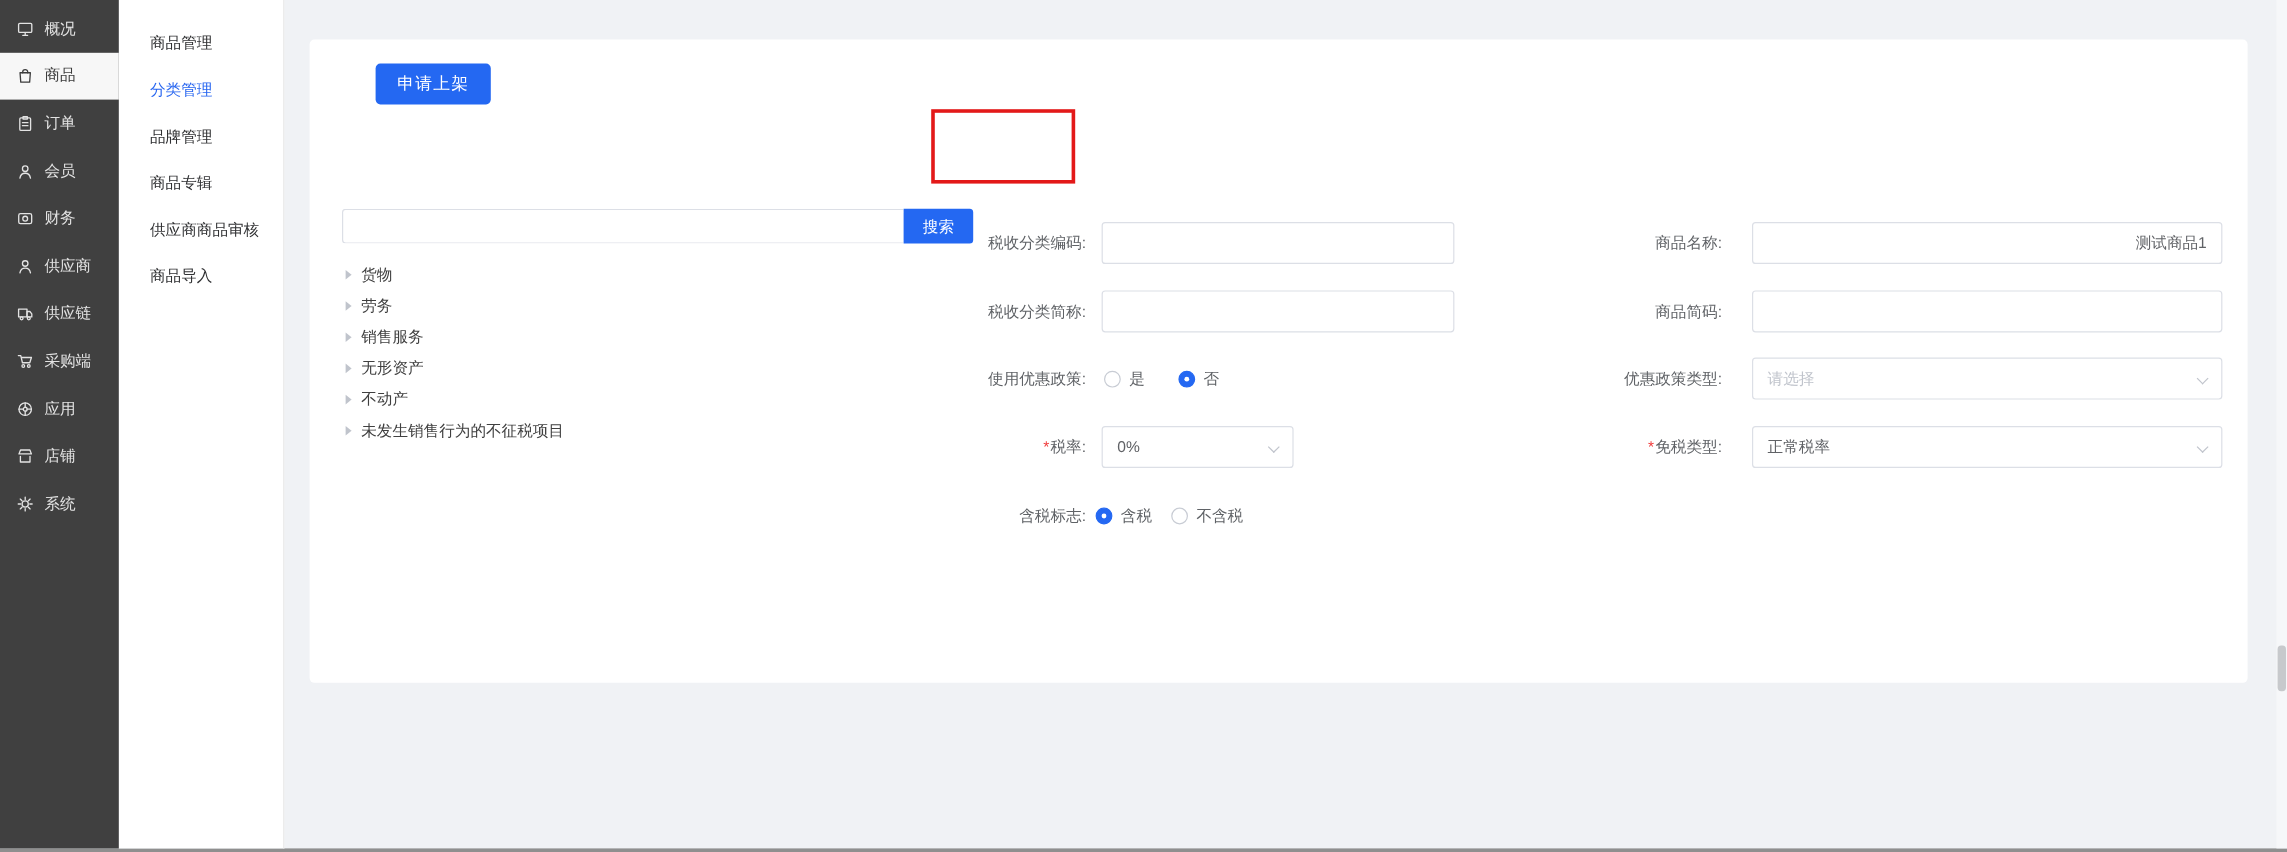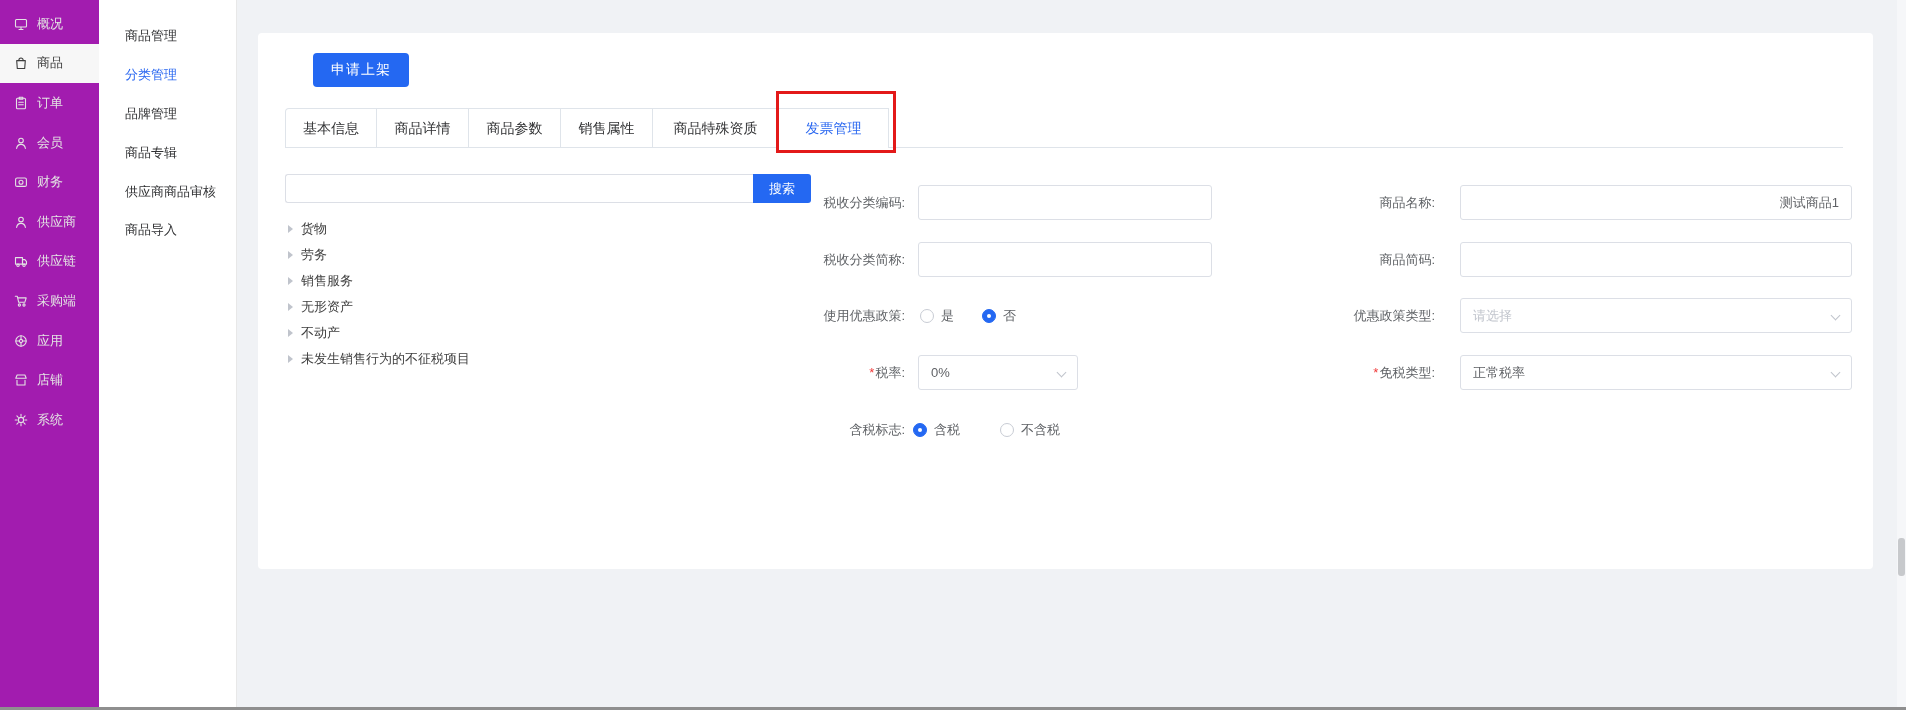--- a/index.html
+++ b/index.html
@@ -1,21 +1,21 @@
 <!DOCTYPE html>
 <html><head>
 <meta charset="utf-8">
 <style>
   html,body{margin:0;padding:0;width:1906px;height:710px;overflow:hidden;
     background:#f0f2f5;font-family:"Liberation Sans","DejaVu Sans",sans-serif;
     -webkit-font-smoothing:antialiased;}
   *{box-sizing:border-box;}
 
   
-  .sidebar{position:absolute;left:0;top:0;width:99px;height:707px;background:#a21caf;padding-top:4px;z-index:3;}
+  .sidebar{position:absolute;left:0;top:0;width:99px;height:707px;background:#404040;padding-top:4px;z-index:3;}
   .side-item{height:39.6px;display:flex;align-items:center;padding-left:14px;gap:9px;
     color:#e3e3e3;font-size:13px;cursor:pointer;}
   .side-item .ic{width:14px;height:14px;display:inline-flex;flex:0 0 14px;}
   .side-item svg{width:14px;height:14px;stroke:currentColor;fill:none;stroke-width:1.1;stroke-linecap:round;stroke-linejoin:round;}
   .side-item.selected{background:#f7f7f7;color:#3d3d3d;}
 
   
   .submenu{position:absolute;left:99px;top:0;width:138px;height:707px;background:#fff;
     border-right:1px solid #e8e8e8;padding-top:17px;z-index:2;}
   .sub-item{height:38.8px;display:flex;align-items:center;padding-left:26px;font-size:13px;
@@ -198,30 +198,20 @@
   <div class="sub-item">品牌管理</div>
   <div class="sub-item">商品专辑</div>
   <div class="sub-item">供应商商品审核</div>
   <div class="sub-item">商品导入</div>
 </nav>
 
 <section class="card">
 
   <button class="apply-btn">申请上架</button>
 
-  <div class="tabbar">
-    <div class="tabs-row">
-      <div class="tab">基本信息</div>
-      <div class="tab">商品详情</div>
-      <div class="tab">商品参数</div>
-      <div class="tab">销售属性</div>
-      <div class="tab">商品特殊资质</div>
-      <div class="tab active">发票管理</div>
-    </div>
-  </div>
 
   <input class="search-input" type="text" value="" style="">
   <button class="search-btn">搜索</button>
 
   <div class="tree">
     <div class="tree-node">
       <span class="caret"></span>
       <span>货物</span>
     </div>
     <div class="tree-node">
@@ -278,21 +268,21 @@
     <span>0%</span>
     <span class="chev"></span>
   </div>
   <div class="f-label rt lab-r r4"><span class="req">*</span><span>免税类型:</span></div>
   <div class="f-select fld-r r4">
     <span>正常税率</span>
     <span class="chev"></span>
   </div>
 
   <div class="f-label lab-l r5">含税标志:</div>
-  <div class="radio-group r5" style="left:655px;gap:40px;">
+  <div class="radio-group r5" style="left:655px;gap:16px;">
     <span class="radio-opt">
       <span class="radio checked"></span>
       <span>含税</span>
     </span>
     <span class="radio-opt">
       <span class="radio"></span>
       <span>不含税</span>
     </span>
   </div>
 </section>

